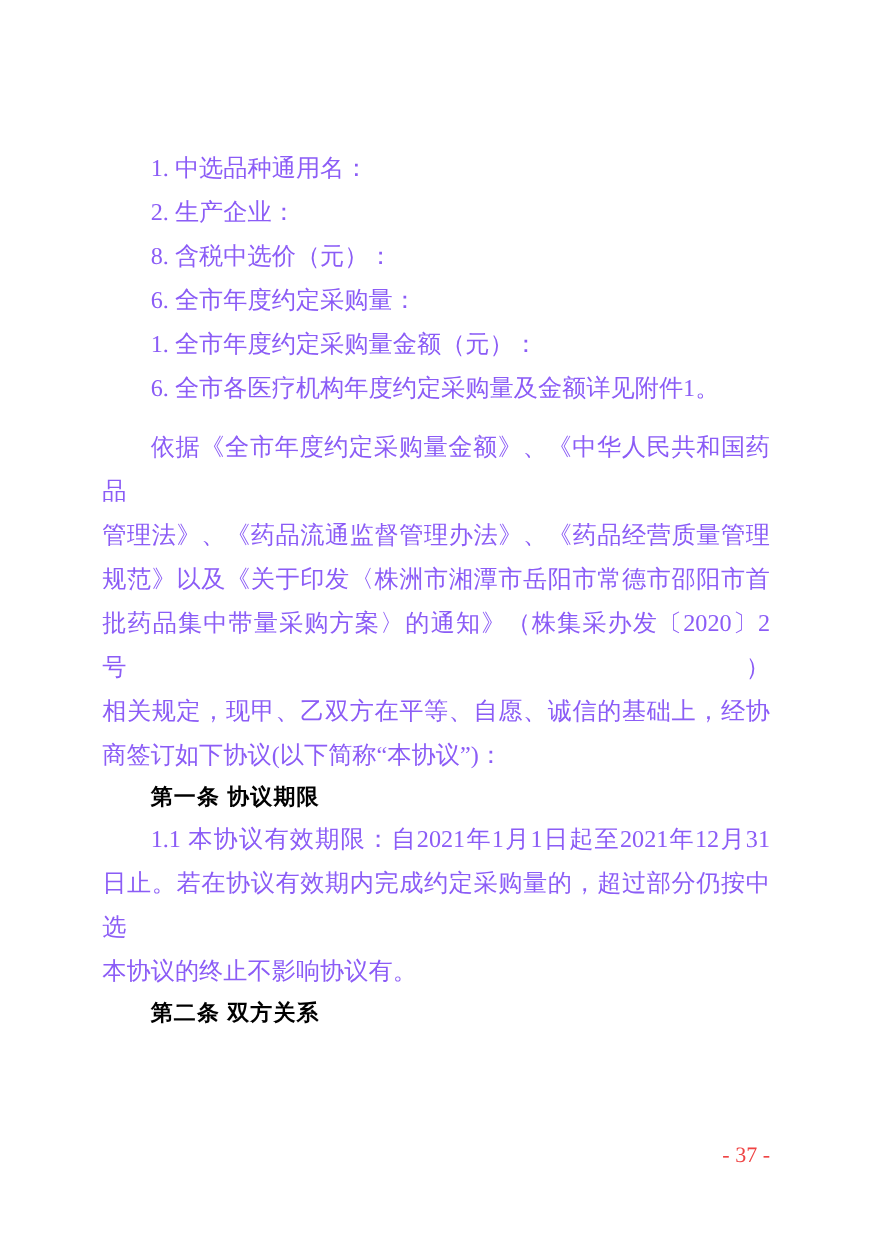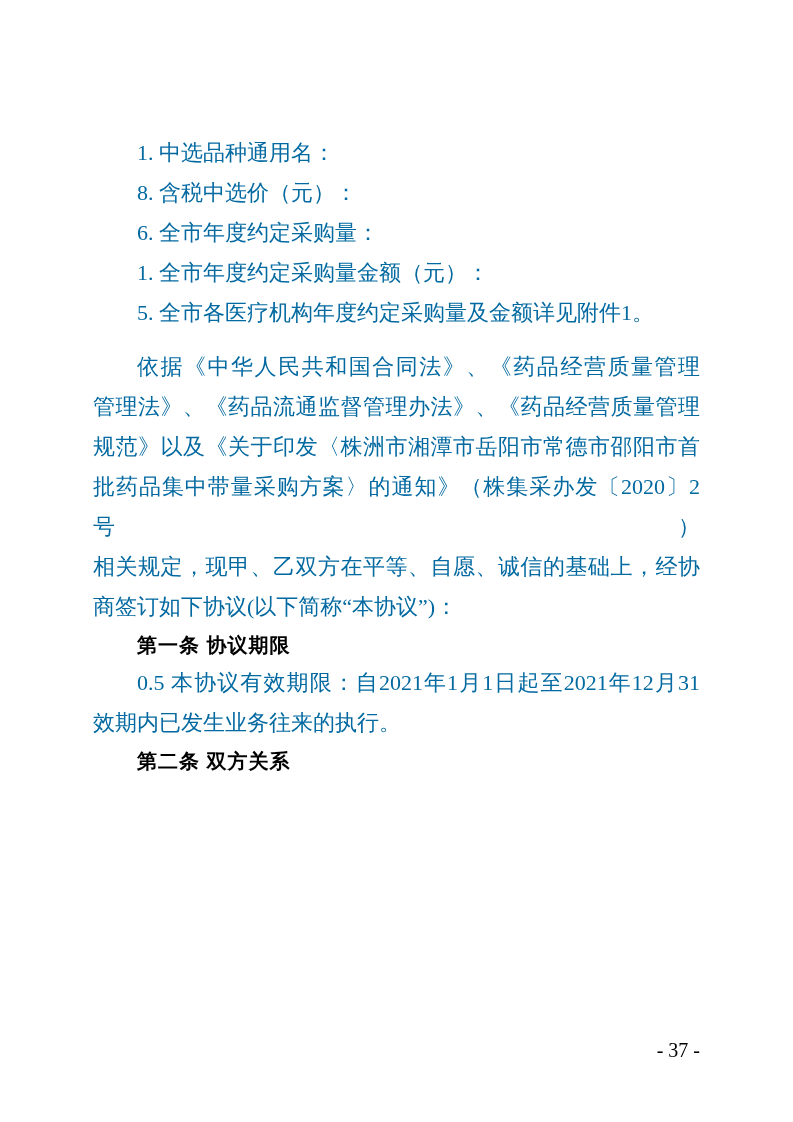--- a/index.html
+++ b/index.html
@@ -22,21 +22,21 @@
   .content {
     position: absolute;
     left: 93px;
     top: 133px;
     width: 607px;
   }
   .bodyline {
     font-size: 22px;
     line-height: 40px;
     white-space: nowrap;
-    color: #0369a1;
+    color: #8b5cf6;
   }
   .ind { text-indent: 44px; }
   
   .j {
     white-space: normal;
     text-align: justify;
     text-align-last: justify;
     text-justify: inter-character;
   }
   .para1 { margin-top: 14px; }
@@ -51,51 +51,53 @@
   }
   .pagenum {
     position: absolute;
     left: 93px;
     top: 1036px;
     width: 607px;
     text-align: right;
     font-size: 20px;
     line-height: 28px;
     font-family: "Liberation Serif", serif;
-    color: #000000;
+    color: #ef4444;
   }
 </style>
 </head>
 <body>
 
 <div class="page">
   <div class="content">
 
     <div>
       <div class="bodyline ind">1. 中选品种通用名：</div>
+      <div class="bodyline ind">2. 生产企业：</div>
       <div class="bodyline ind">8. 含税中选价（元）：</div>
       <div class="bodyline ind">6. 全市年度约定采购量：</div>
       <div class="bodyline ind">1. 全市年度约定采购量金额（元）：</div>
-      <div class="bodyline ind">5. 全市各医疗机构年度约定采购量及金额详见附件1。</div>
+      <div class="bodyline ind">6. 全市各医疗机构年度约定采购量及金额详见附件1。</div>
     </div>
 
     <div class="para1">
-      <div class="bodyline ind j">依据《中华人民共和国合同法》、《药品经营质量管理</div>
+      <div class="bodyline ind j">依据《全市年度约定采购量金额》、《中华人民共和国药品</div>
       <div class="bodyline j">管理法》、《药品流通监督管理办法》、《药品经营质量管理</div>
       <div class="bodyline j">规范》以及《关于印发〈株洲市湘潭市岳阳市常德市邵阳市首</div>
       <div class="bodyline j">批药品集中带量采购方案〉的通知》（株集采办发〔2020〕2 号）</div>
       <div class="bodyline j">相关规定，现甲、乙双方在平等、自愿、诚信的基础上，经协</div>
       <div class="bodyline">商签订如下协议(以下简称“本协议”)：</div>
     </div>
 
     <div class="heading">第一条 协议期限</div>
 
     <div>
-      <div class="bodyline ind j">0.5 本协议有效期限：自2021年1月1日起至2021年12月31</div>
-      <div class="bodyline">效期内已发生业务往来的执行。</div>
+      <div class="bodyline ind j">1.1 本协议有效期限：自2021年1月1日起至2021年12月31</div>
+      <div class="bodyline j">日止。若在协议有效期内完成约定采购量的，超过部分仍按中选</div>
+      <div class="bodyline">本协议的终止不影响协议有。</div>
     </div>
 
     <div class="heading">第二条 双方关系</div>
 
 
   </div>
 
   <div class="pagenum">- 37 -</div>
 </div>
 

